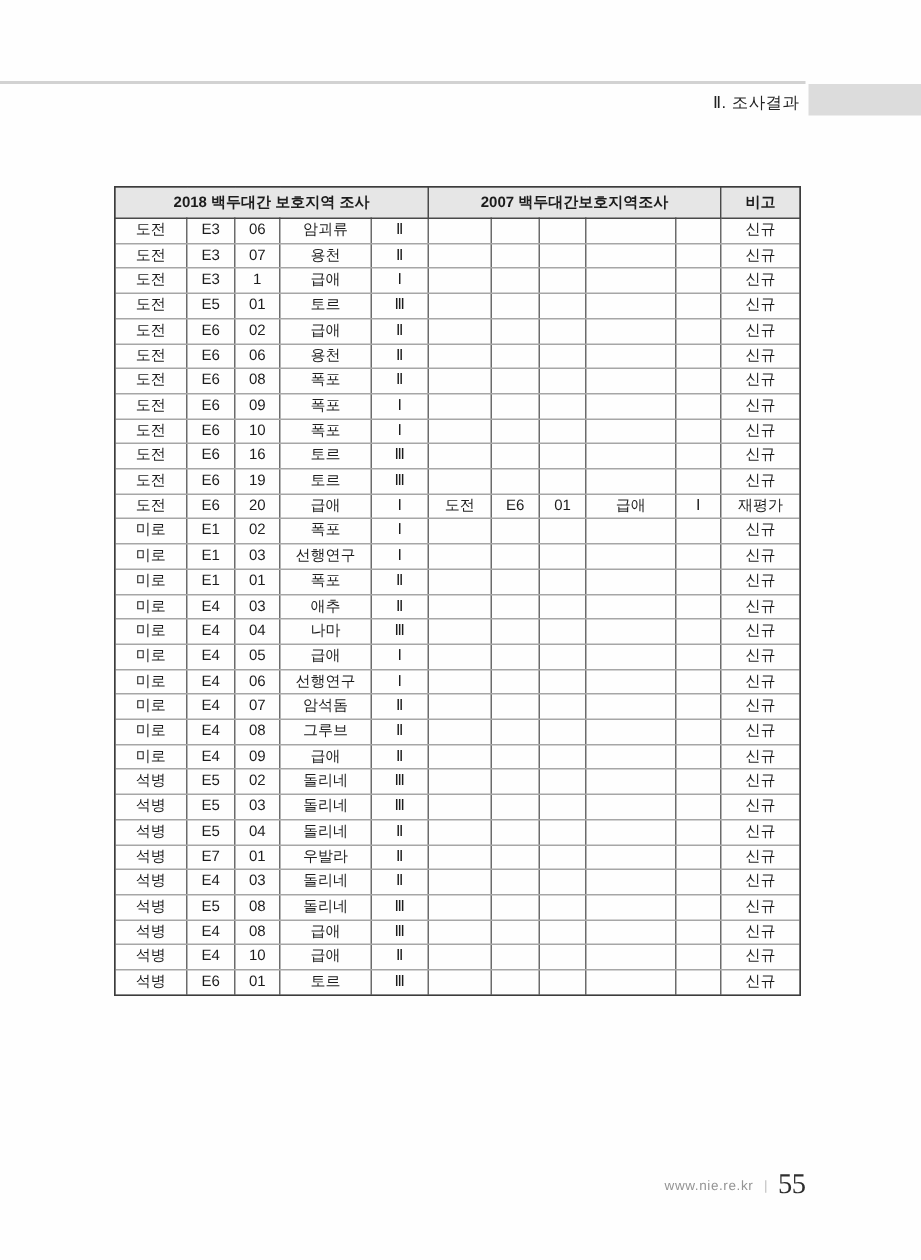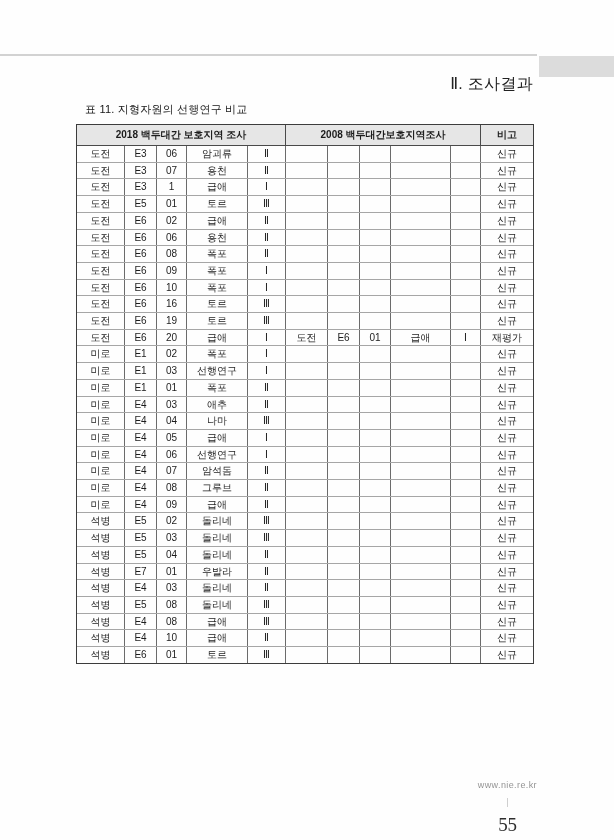--- a/index.html
+++ b/index.html
@@ -5,21 +5,21 @@
   html,body{margin:0;padding:0;}
   body{
     width:614px;height:840px;background:#ffffff;
     font-family:"Liberation Sans","DejaVu Sans",sans-serif;
     color:#1c1c1c;
   }
   .page{position:relative;width:614px;height:840px;background:#fefefe;overflow:hidden;}
 
   
   .top-rule{position:absolute;top:54px;left:0;width:537px;height:2px;background:#d2d2d2;}
-  .section-label{position:absolute;top:74px;right:81px;font-size:16px;color:#222;letter-spacing:0.3px;}
+  .section-label{position:absolute;top:61px;right:81px;font-size:11px;color:#222;letter-spacing:0.3px;}
   .corner-box{position:absolute;top:56px;left:539px;right:0;height:21px;background:#dcdcdc;}
 
   
   .table-title{position:absolute;left:85px;top:102px;font-size:11px;color:#151515;letter-spacing:0.2px;}
 
   
   .data-table{
     position:absolute;left:76px;top:124px;width:457px;
     border-collapse:collapse;table-layout:fixed;
     outline:1.5px solid #3c3c3c;outline-offset:-1px;
@@ -37,54 +37,53 @@
   .data-table thead tr.group-row th{height:20px;}
   .data-table thead tr.col-row th{height:32px;white-space:pre-line;line-height:12px;}
   .data-table tbody td{
     height:15.7px;line-height:15.7px;
     border-top-color:#a6a6a6;border-bottom-color:#a6a6a6;
   }
   .data-table .sec-split{border-left-width:1.5px;border-left-color:#3c3c3c;}
   .grade-cell{font-family:"DejaVu Sans","Liberation Sans",sans-serif;}
 
   
-  .footer{position:absolute;top:780px;right:77px;height:20px;display:flex;align-items:center;gap:7px;flex-direction:column;}
+  .footer{position:absolute;top:780px;right:77px;height:20px;display:flex;align-items:center;gap:7px;}
   .footer-url{font-size:9px;color:#949494;letter-spacing:0.4px;}
   .footer-sep{font-size:9px;color:#c0c0c0;}
   .footer-page{font-size:19px;color:#2e2e2e;letter-spacing:-0.3px;font-family:Liberation Serif, serif;}
 </style>
 </head>
 <body>
 
 <div class="page">
 
   <div class="top-rule"></div>
   <div class="section-label">Ⅱ. 조사결과</div>
   <div class="corner-box"></div>
 
-  <div class="table-title">표 11. 지형자원의 선행연구 비교</div>
 
   <table class="data-table">
     <colgroup>
       <col style="width:48px">
         <col style="width:32px">
         <col style="width:30px">
         <col style="width:61px">
         <col style="width:38px">
       <col style="width:42px">
         <col style="width:32px">
         <col style="width:31px">
         <col style="width:60px">
         <col style="width:30px">
       <col style="width:53px">
     </colgroup>
     <thead>
       <tr class="group-row">
         <th colspan="5">2018 백두대간 보호지역 조사</th>
-        <th colspan="5" class="sec-split">2008 백두대간보호지역조사</th>
+        <th colspan="5" class="sec-split">2007 백두대간보호지역조사</th>
         <th class="sec-split">비고</th>
       </tr>
     </thead>
     <tbody id="table-body">
         <tr>
           <td>도전</td>
           <td>E3</td>
           <td>06</td>
           <td>암괴류</td>
           <td class="grade-cell">Ⅱ</td>

